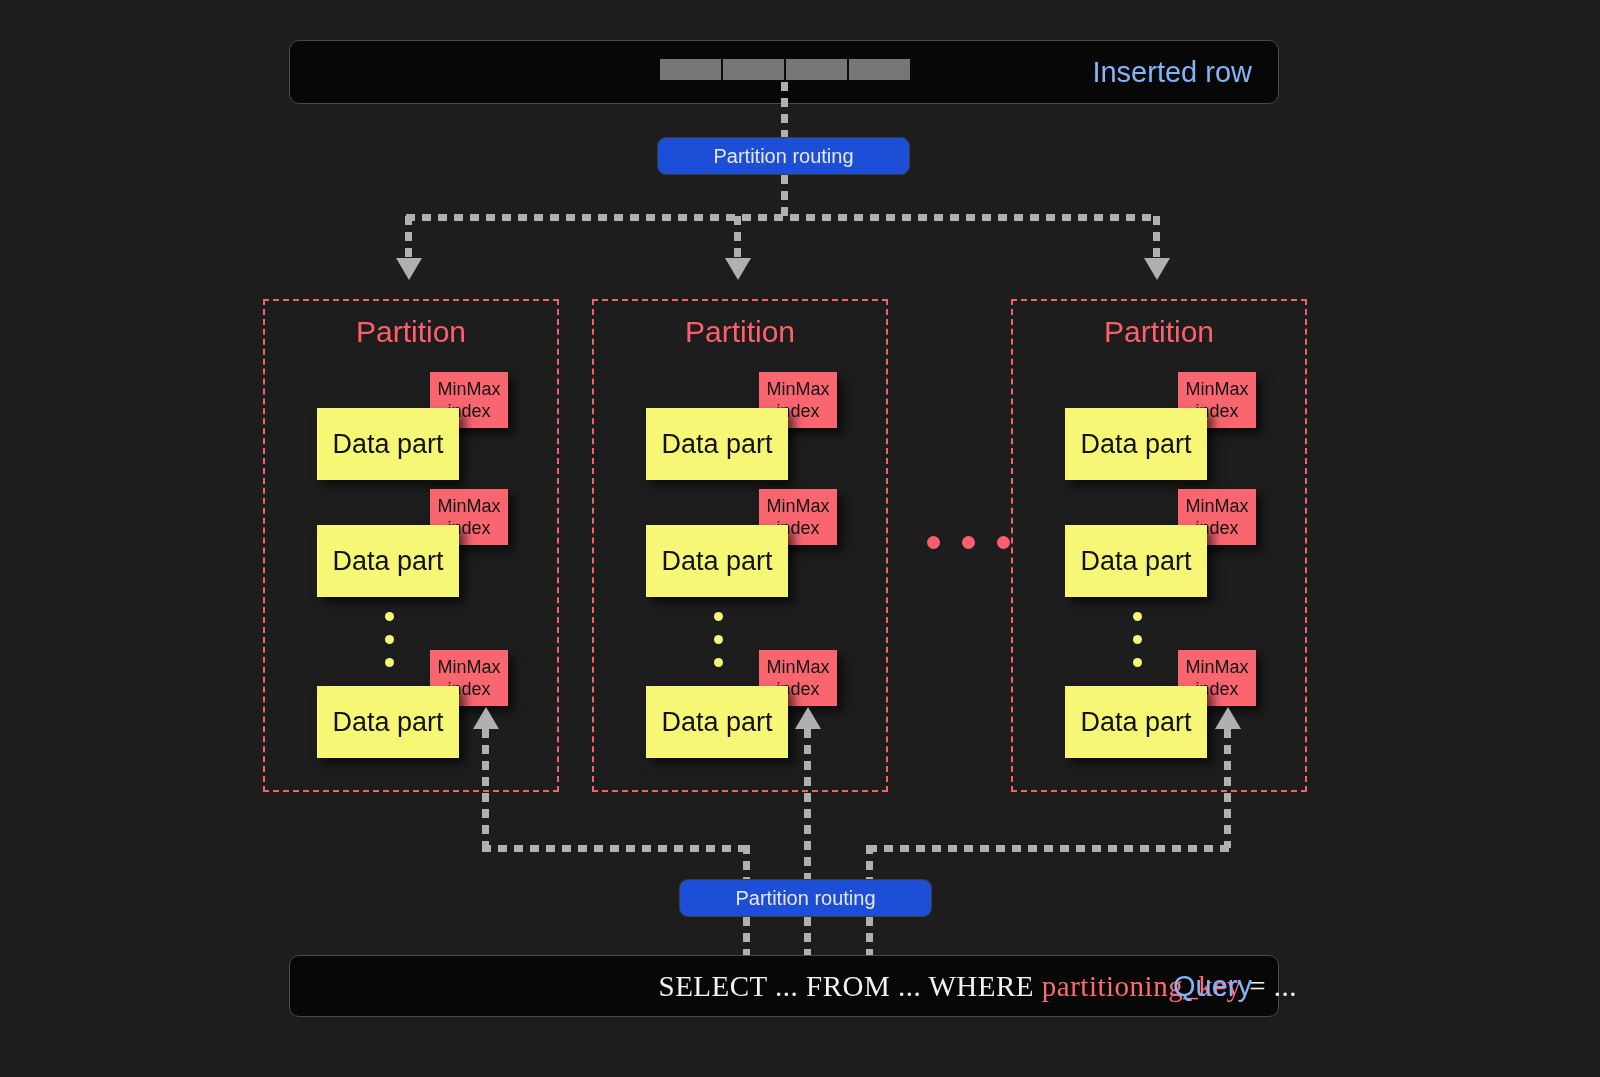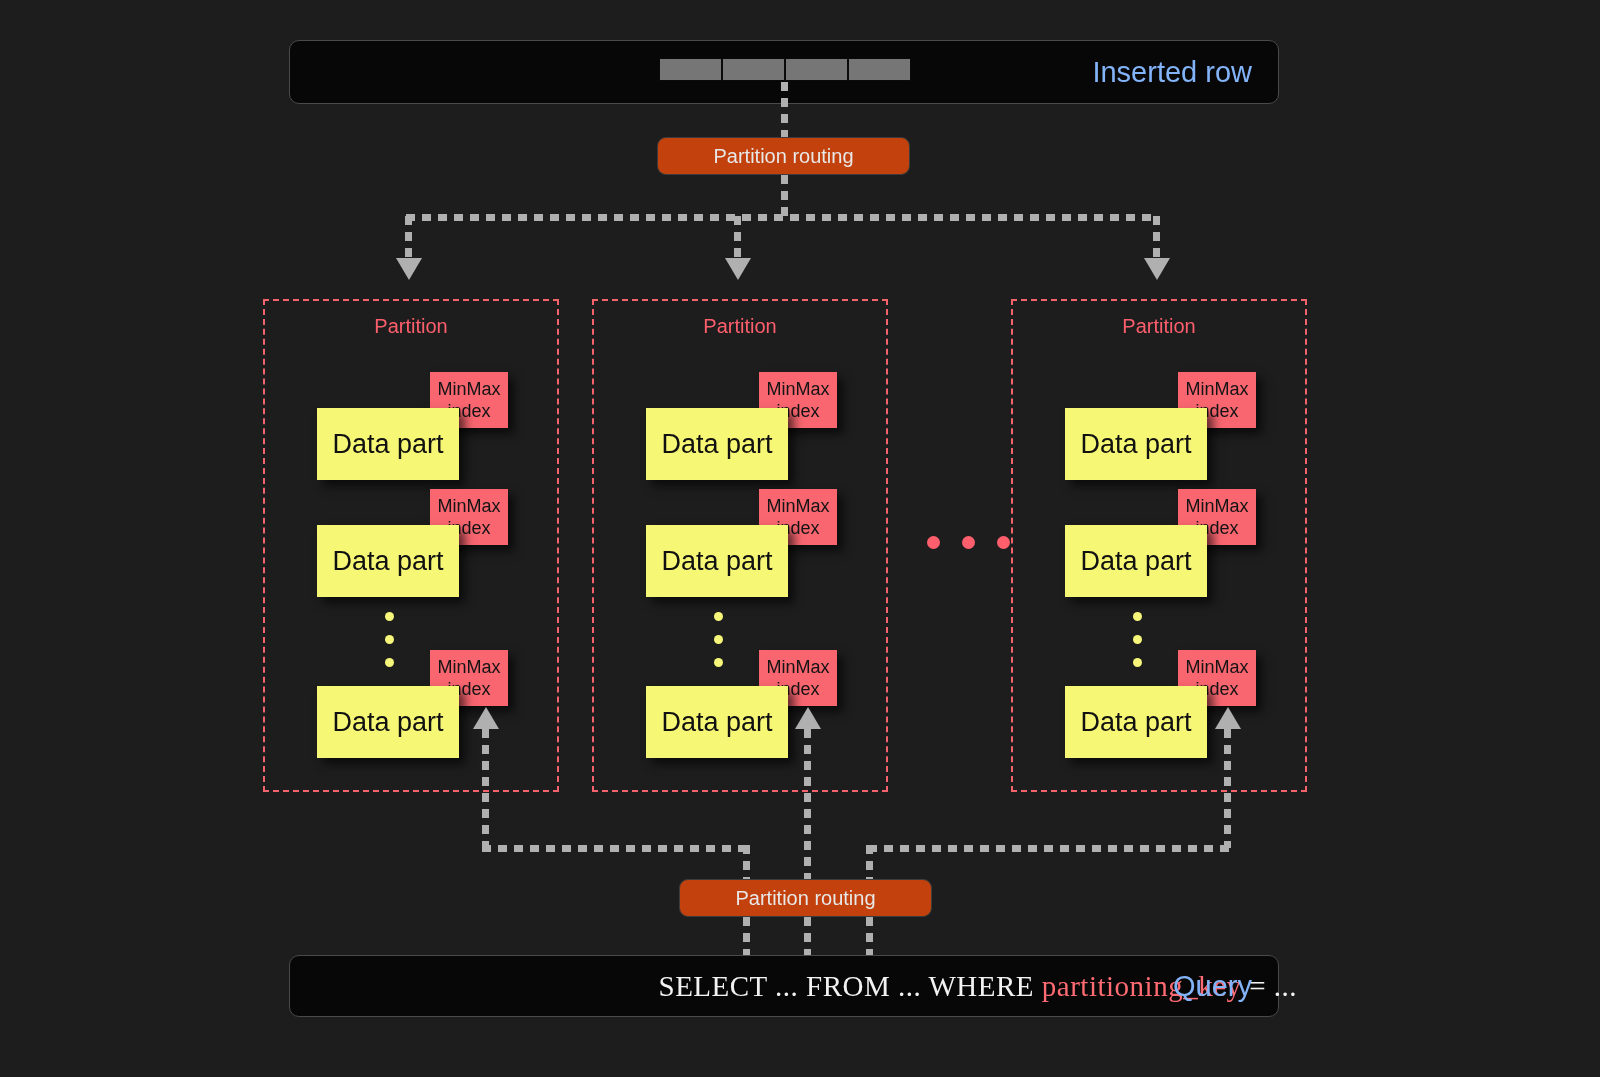--- a/index.html
+++ b/index.html
@@ -49,21 +49,21 @@
     width: 63px;
     height: 23px;
     background: #767676;
     border: 1px solid #0a0a0a;
     box-sizing: border-box;
   }
 
   
   .chip {
     position: absolute;
-    background: #c2410c;
+    background: #1d4ed8;
     border: 1px solid #3c3c3c;
     border-radius: 9px;
     box-sizing: border-box;
     display: flex;
     align-items: center;
     justify-content: center;
     color: #e8e8e8;
     font-size: 20px;
     white-space: nowrap;
   }
@@ -119,21 +119,21 @@
     border: 2px dashed #f2636c;
     box-sizing: border-box;
   }
   .partition-title {
     position: absolute;
     top: 14px;
     left: 0;
     width: 100%;
     text-align: center;
     color: #ff5f6d;
-    font-size: 20px;
+    font-size: 30px;
   }
 
   
   .part-group { position: absolute; }
   .data-part {
     position: absolute;
     left: 0;
     top: 36px;
     width: 142px;
     height: 72px;

